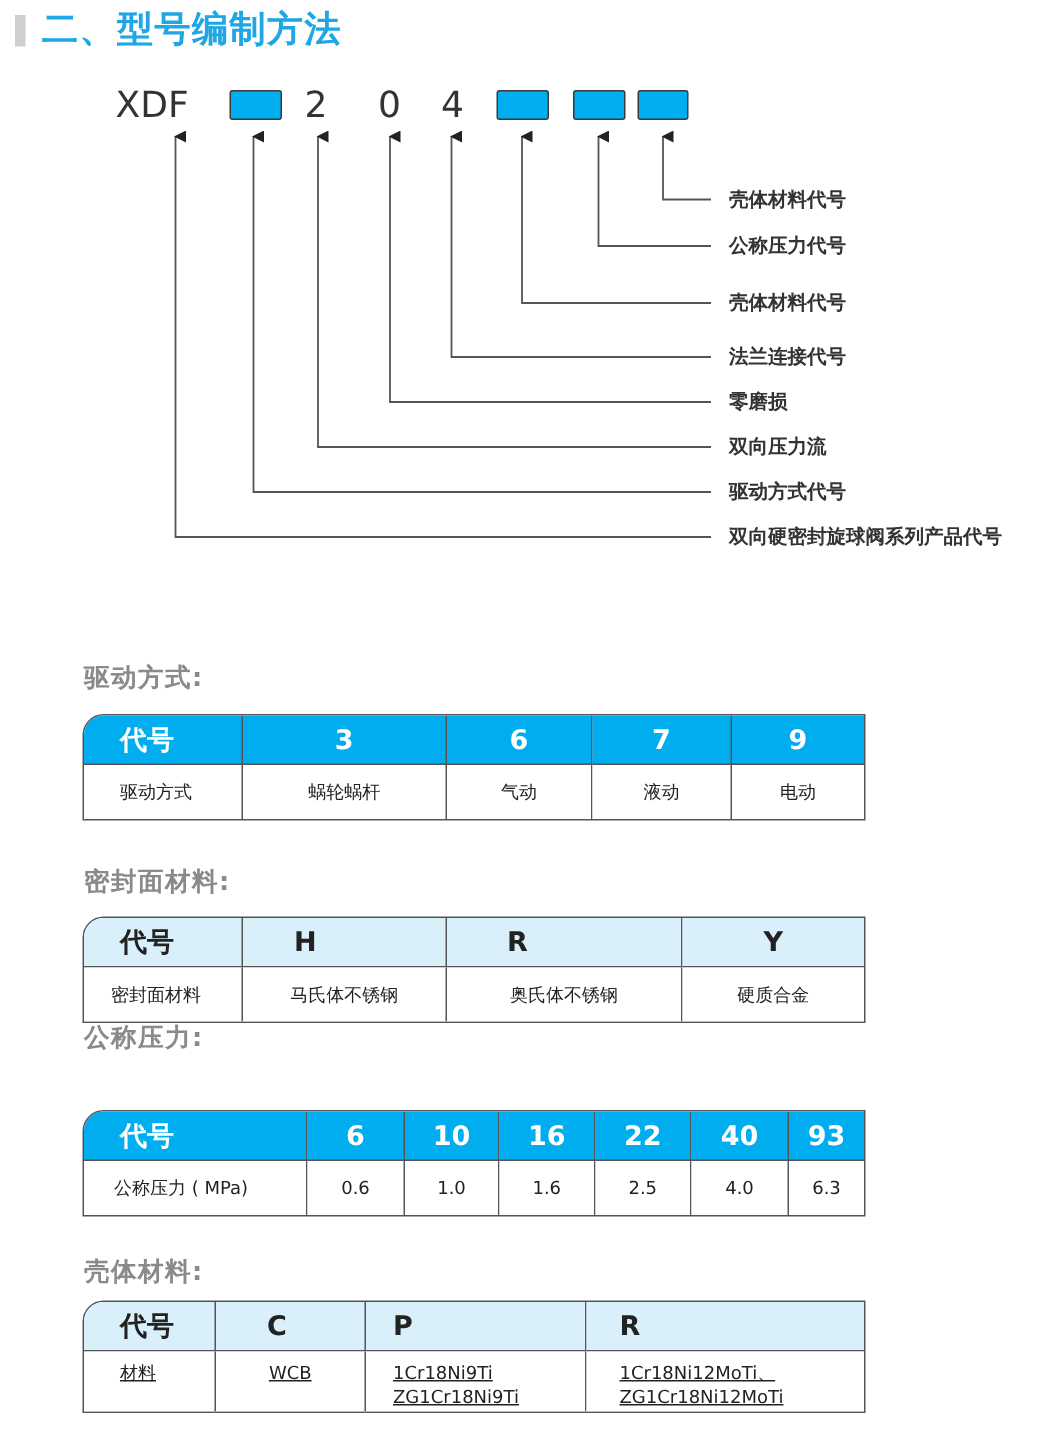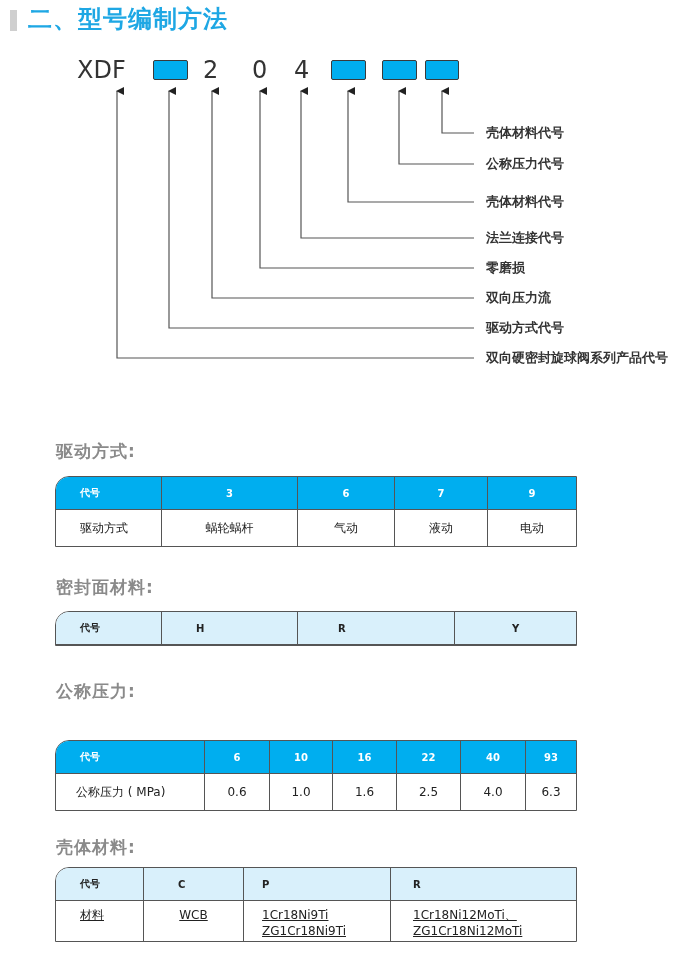--- a/index.html
+++ b/index.html
@@ -27,21 +27,21 @@
   }
   table.spec {
     position: absolute; left: 55px; width: 520px; border-collapse: separate; border-spacing: 0;
     border: 1px solid #555; border-top-left-radius: 14px; overflow: hidden; table-layout: fixed;
     font-size: 12px;
   }
   table.spec td {
     border-right: 1px solid #555; text-align: center; vertical-align: middle; padding: 0;
   }
   table.spec td:last-child { border-right: none; }
-  table.spec tr.hdr td { border-bottom: 1px solid #555; font-weight: bold; font-size: 10px; }
+  table.spec tr.hdr td { border-bottom: 1px solid #555; font-weight: bold; font-size: 18px; }
   table.blue tr.hdr td { background: #00aeef; color: #ffffff; }
   table.light tr.hdr td { background: #d9f0fb; color: #222; }
   table.spec tr.body td { background: #fff; color: #222; }
   table.spec td.first { text-align: left; padding-left: 24px; }
   table.spec td.lefty { text-align: left; padding-left: 18px; }
   table.t4 tr.body td { vertical-align: top; padding-top: 6px; line-height: 16px; }
 </style>
 </head>
 <body>
 
@@ -121,20 +121,26 @@
       <col style="width:157px">
       <col style="width:121px">
     </colgroup>
   <tbody>
       <tr class="hdr" style="height:33px;">
     <td class="first">代号</td>
     <td class="lefty" style="padding-left:34px;">H</td>
     <td class="lefty" style="padding-left:40px;">R</td>
     <td>Y</td>
   </tr>
+  <tr class="body" style="height:36px;">
+    <td class="first" style="padding-left:18px;">密封面材料</td>
+    <td>马氏体不锈钢</td>
+    <td>奥氏体不锈钢</td>
+    <td>硬质合金</td>
+  </tr>
 </tbody>
   </table>
 
 <div class="section-heading" style="top:680px;">公称压力:</div>
 <table class="spec blue" style="top:740px;">
   <colgroup>
       <col style="width:149px">
       <col style="width:65px">
       <col style="width:63px">
       <col style="width:64px">

